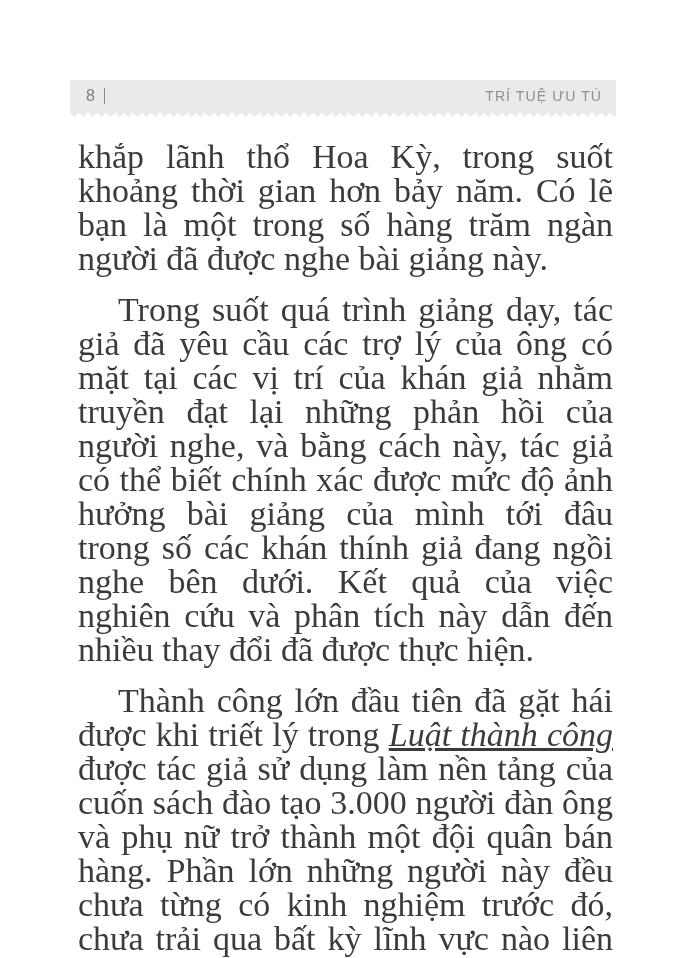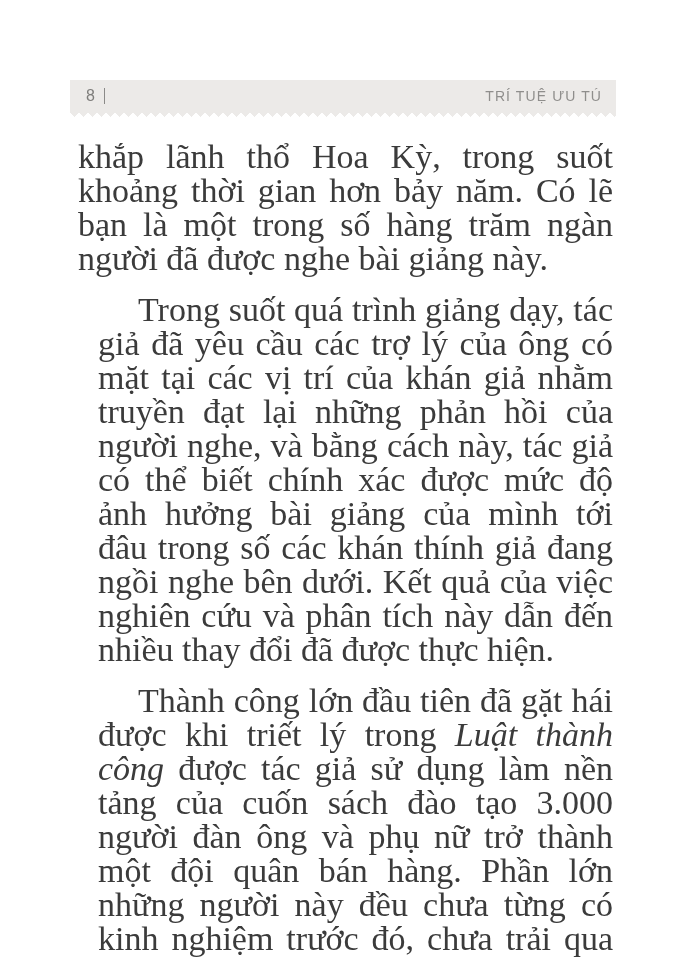--- a/index.html
+++ b/index.html
@@ -71,24 +71,24 @@
     font-size: 34px;
     line-height: 34px;
     color: #3b3b3b;
     text-align: justify;
   }
   .body-text p {
     margin: 0 0 17px 0;
   }
   .body-text p.indent {
     text-indent: 40px;
-    margin-left: 20px;
   }
   .body-text em {
     font-style: italic;
+    text-decoration: underline;
   }
 </style>
 </head>
 <body>
 
 <div class="page">
 
   <div class="header-bar">
     <div class="header-left">
       <span class="page-number">8</span>

